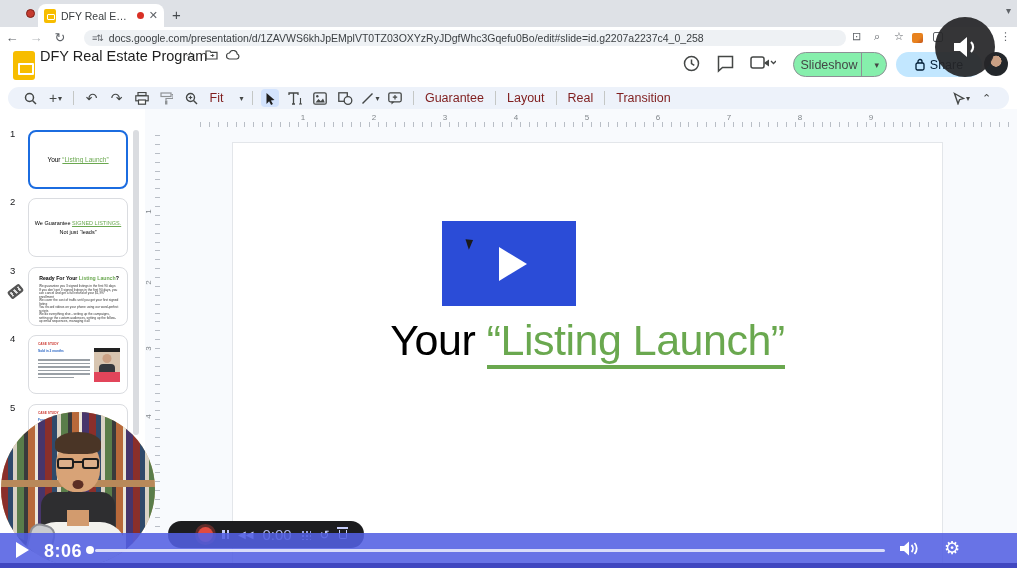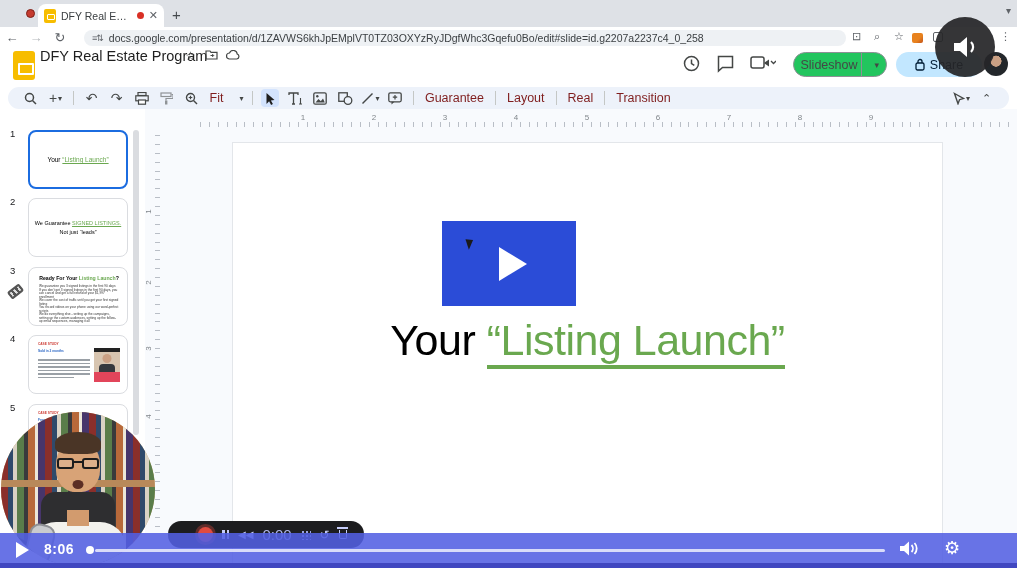--- a/index.html
+++ b/index.html
@@ -32,21 +32,21 @@
   
   .appheader { position:absolute; top:48px; left:0; width:1017px; height:38px; background:#fff; }
   .slides-logo { position:absolute; top:3px; left:13px; width:22px; height:29px; background:#f7bd00; border-radius:3px; }
   .slides-logo::after { content:""; position:absolute; left:5px; top:12px; width:12px; height:8px; border:2px solid #fff; border-radius:1px; }
   .doc-title { position:absolute; top:0px; left:40px; font-size:14.5px; color:#1f1f1f; }
   .doc-ic { position:absolute; top:1px; font-size:12px; color:#444746; }
   .menubar { position:absolute; top:17px; left:38px; display:flex; gap:17px; }
   .menu-item { font-size:12.5px; color:#1f1f1f; }
   .hdr-ic { position:absolute; top:6px; width:20px; height:20px; }
   .pill { position:absolute; top:4px; height:25px; border-radius:13px; display:flex; align-items:center; justify-content:center; font-size:12.5px; }
-  .slideshow-pill { left:793px; width:94px; border:1px solid #8d9095; color:#444746; background:#22c55e; }
+  .slideshow-pill { left:793px; width:94px; border:1px solid #8d9095; color:#444746; background:#86efac; }
   .slideshow-divider { position:absolute; right:24px; top:0; bottom:0; width:1px; background:#8d9095; }
   .slideshow-caret { position:absolute; right:7px; font-size:9px; color:#444746; }
   .share-pill { left:896px; width:86px; background:#c2e7ff; color:#001d35; gap:5px; }
   .avatar { position:absolute; border-radius:50%; background:radial-gradient(circle at 50% 38%, #caa084 28%, #23272b 30%); }
 
   
   .toolbar { position:absolute; top:87px; left:8px; width:1001px; height:22px; background:#edf2fa; border-radius:11px; display:flex; align-items:center; padding:0 10px; }
   .tb { display:flex; align-items:center; justify-content:center; height:18px; min-width:18px; margin:0 3.5px; color:#444746; font-size:12px; }
   .tb svg { display:block; }
   .tb-caret { font-size:8px; color:#444746; margin-left:1px; }
@@ -110,21 +110,21 @@
   .pause-bars i { width:2.5px; height:9px; background:#c7cdfa; }
   .rec-time { font-size:15px; color:#aeb4e8; }
   .grid-ic { width:10px; height:10px; background:radial-gradient(circle,#9aa2e0 1px,transparent 1.2px); background-size:4px 4px; }
   .trash-ic { width:8px; height:9px; border:1.5px solid #c7cdfa; border-top:none; border-radius:0 0 2px 2px; position:relative; }
   .trash-ic::before { content:""; position:absolute; left:-2.5px; top:-3px; width:11px; height:1.5px; background:#c7cdfa; }
 
   
   .player-bar { position:absolute; left:0; top:533px; width:1017px; height:35px; background:rgba(83,96,226,.88); z-index:5; }
   .player-bottom-strip { position:absolute; left:0; bottom:0; width:100%; height:5px; background:#4047c0; }
   .pb-play { position:absolute; left:16px; top:9px; width:0; height:0; border-left:13px solid #fff; border-top:8px solid transparent; border-bottom:8px solid transparent; }
-  .pb-time { position:absolute; left:44px; top:8px; font-size:14px; font-weight:bold; color:#fff; letter-spacing:.5px; }
+  .pb-time { position:absolute; left:44px; top:8px; font-size:18px; font-weight:bold; color:#fff; letter-spacing:.5px; }
   .pb-dot { position:absolute; left:86px; top:13px; width:8px; height:8px; border-radius:50%; background:#fff; }
   .pb-track { position:absolute; left:95px; top:16px; width:790px; height:2.5px; background:rgba(255,255,255,.75); border-radius:2px; }
   .pb-ic { position:absolute; top:6px; color:#fff; }
   .fullscreen-ic { width:17px; height:13px; position:relative; }
   .fullscreen-ic::before { content:""; position:absolute; inset:0;
     background:
       linear-gradient(#fff,#fff) left top/5px 2px,
       linear-gradient(#fff,#fff) left top/2px 4px,
       linear-gradient(#fff,#fff) right top/5px 2px,
       linear-gradient(#fff,#fff) right top/2px 4px,

